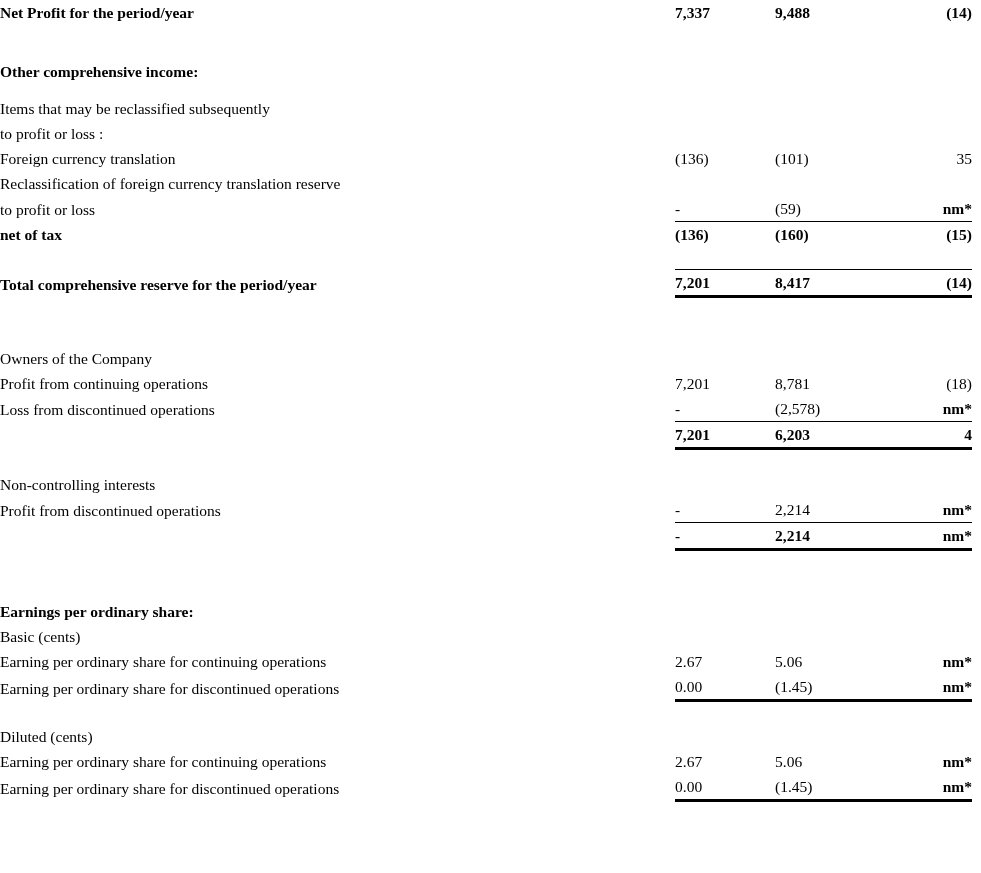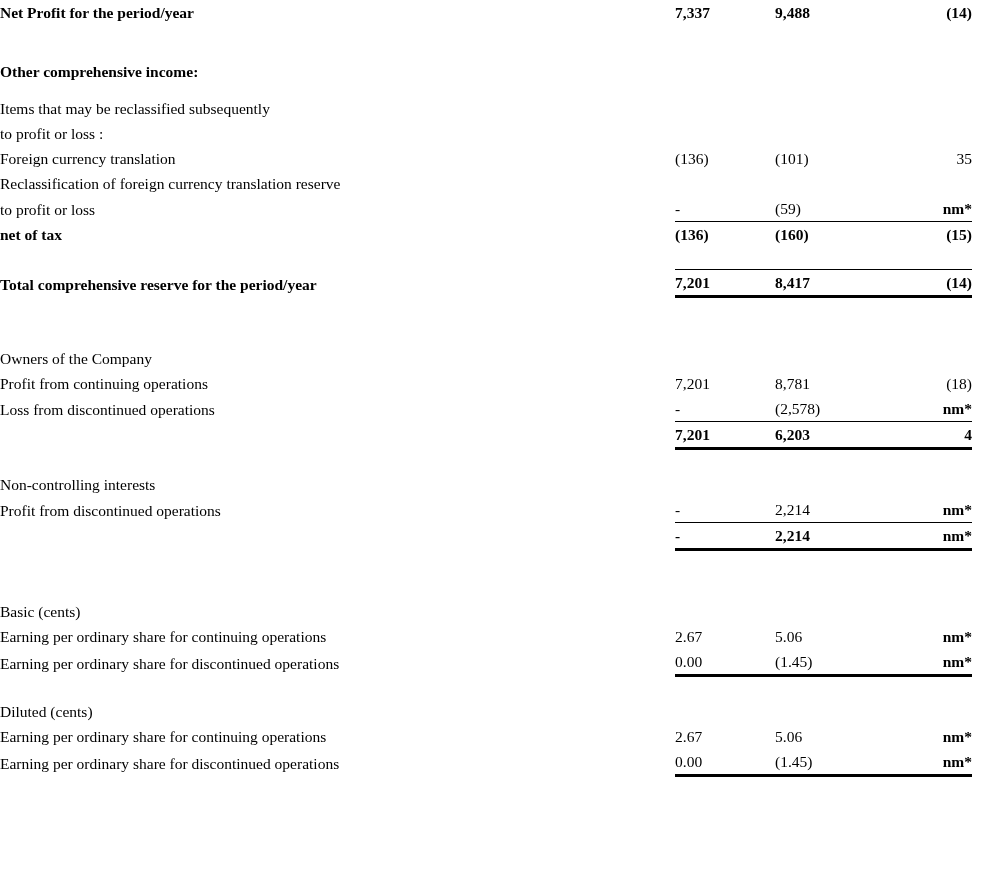--- a/index.html
+++ b/index.html
@@ -270,20 +270,27 @@
         </tr>
 
         <tr class="gap-xl">
           <td></td>
             <td></td>
             <td></td>
             <td></td>
             <td></td>
         </tr>
 
+        <tr class="h25">
+          <td class="label bold">Earnings per ordinary share:</td>
+          <td class="num"></td>
+          <td class="num"></td>
+          <td class="num3"></td>
+          <td class="tail"></td>
+        </tr>
 
         <tr class="h25">
           <td class="label">Basic (cents)</td>
           <td class="num"></td>
           <td class="num"></td>
           <td class="num3"></td>
           <td class="tail"></td>
         </tr>
 
         <tr class="h25">

